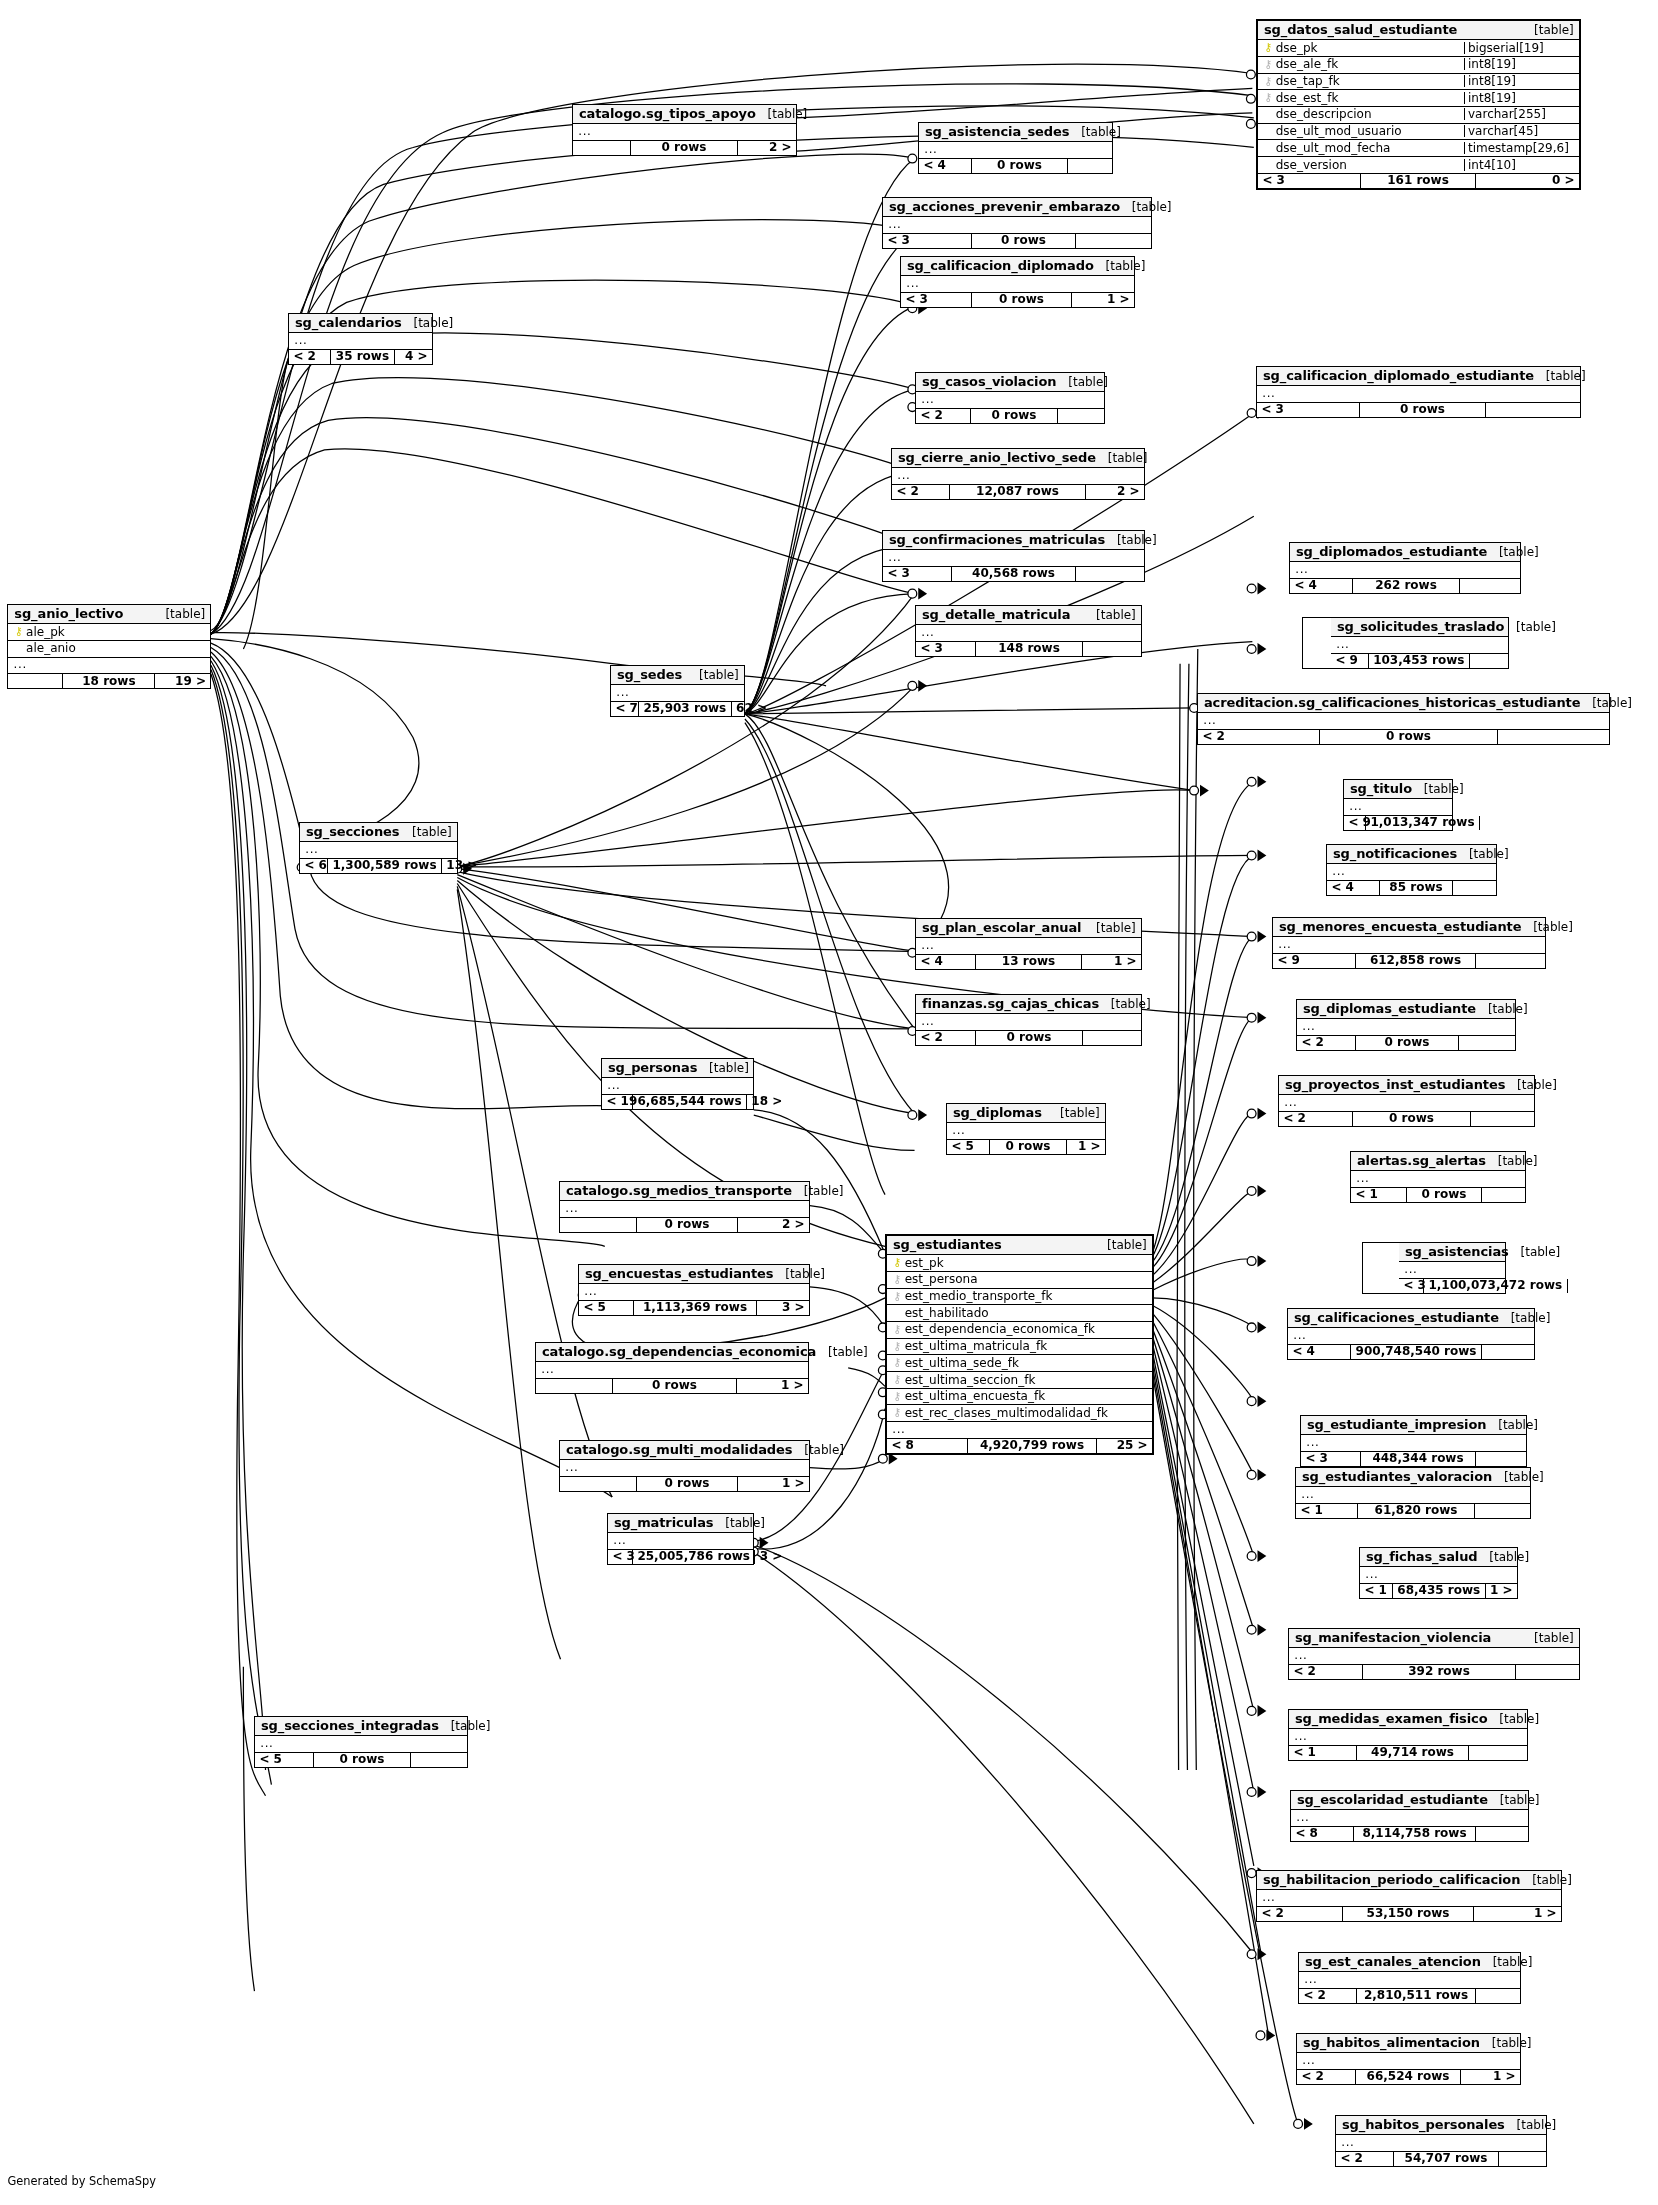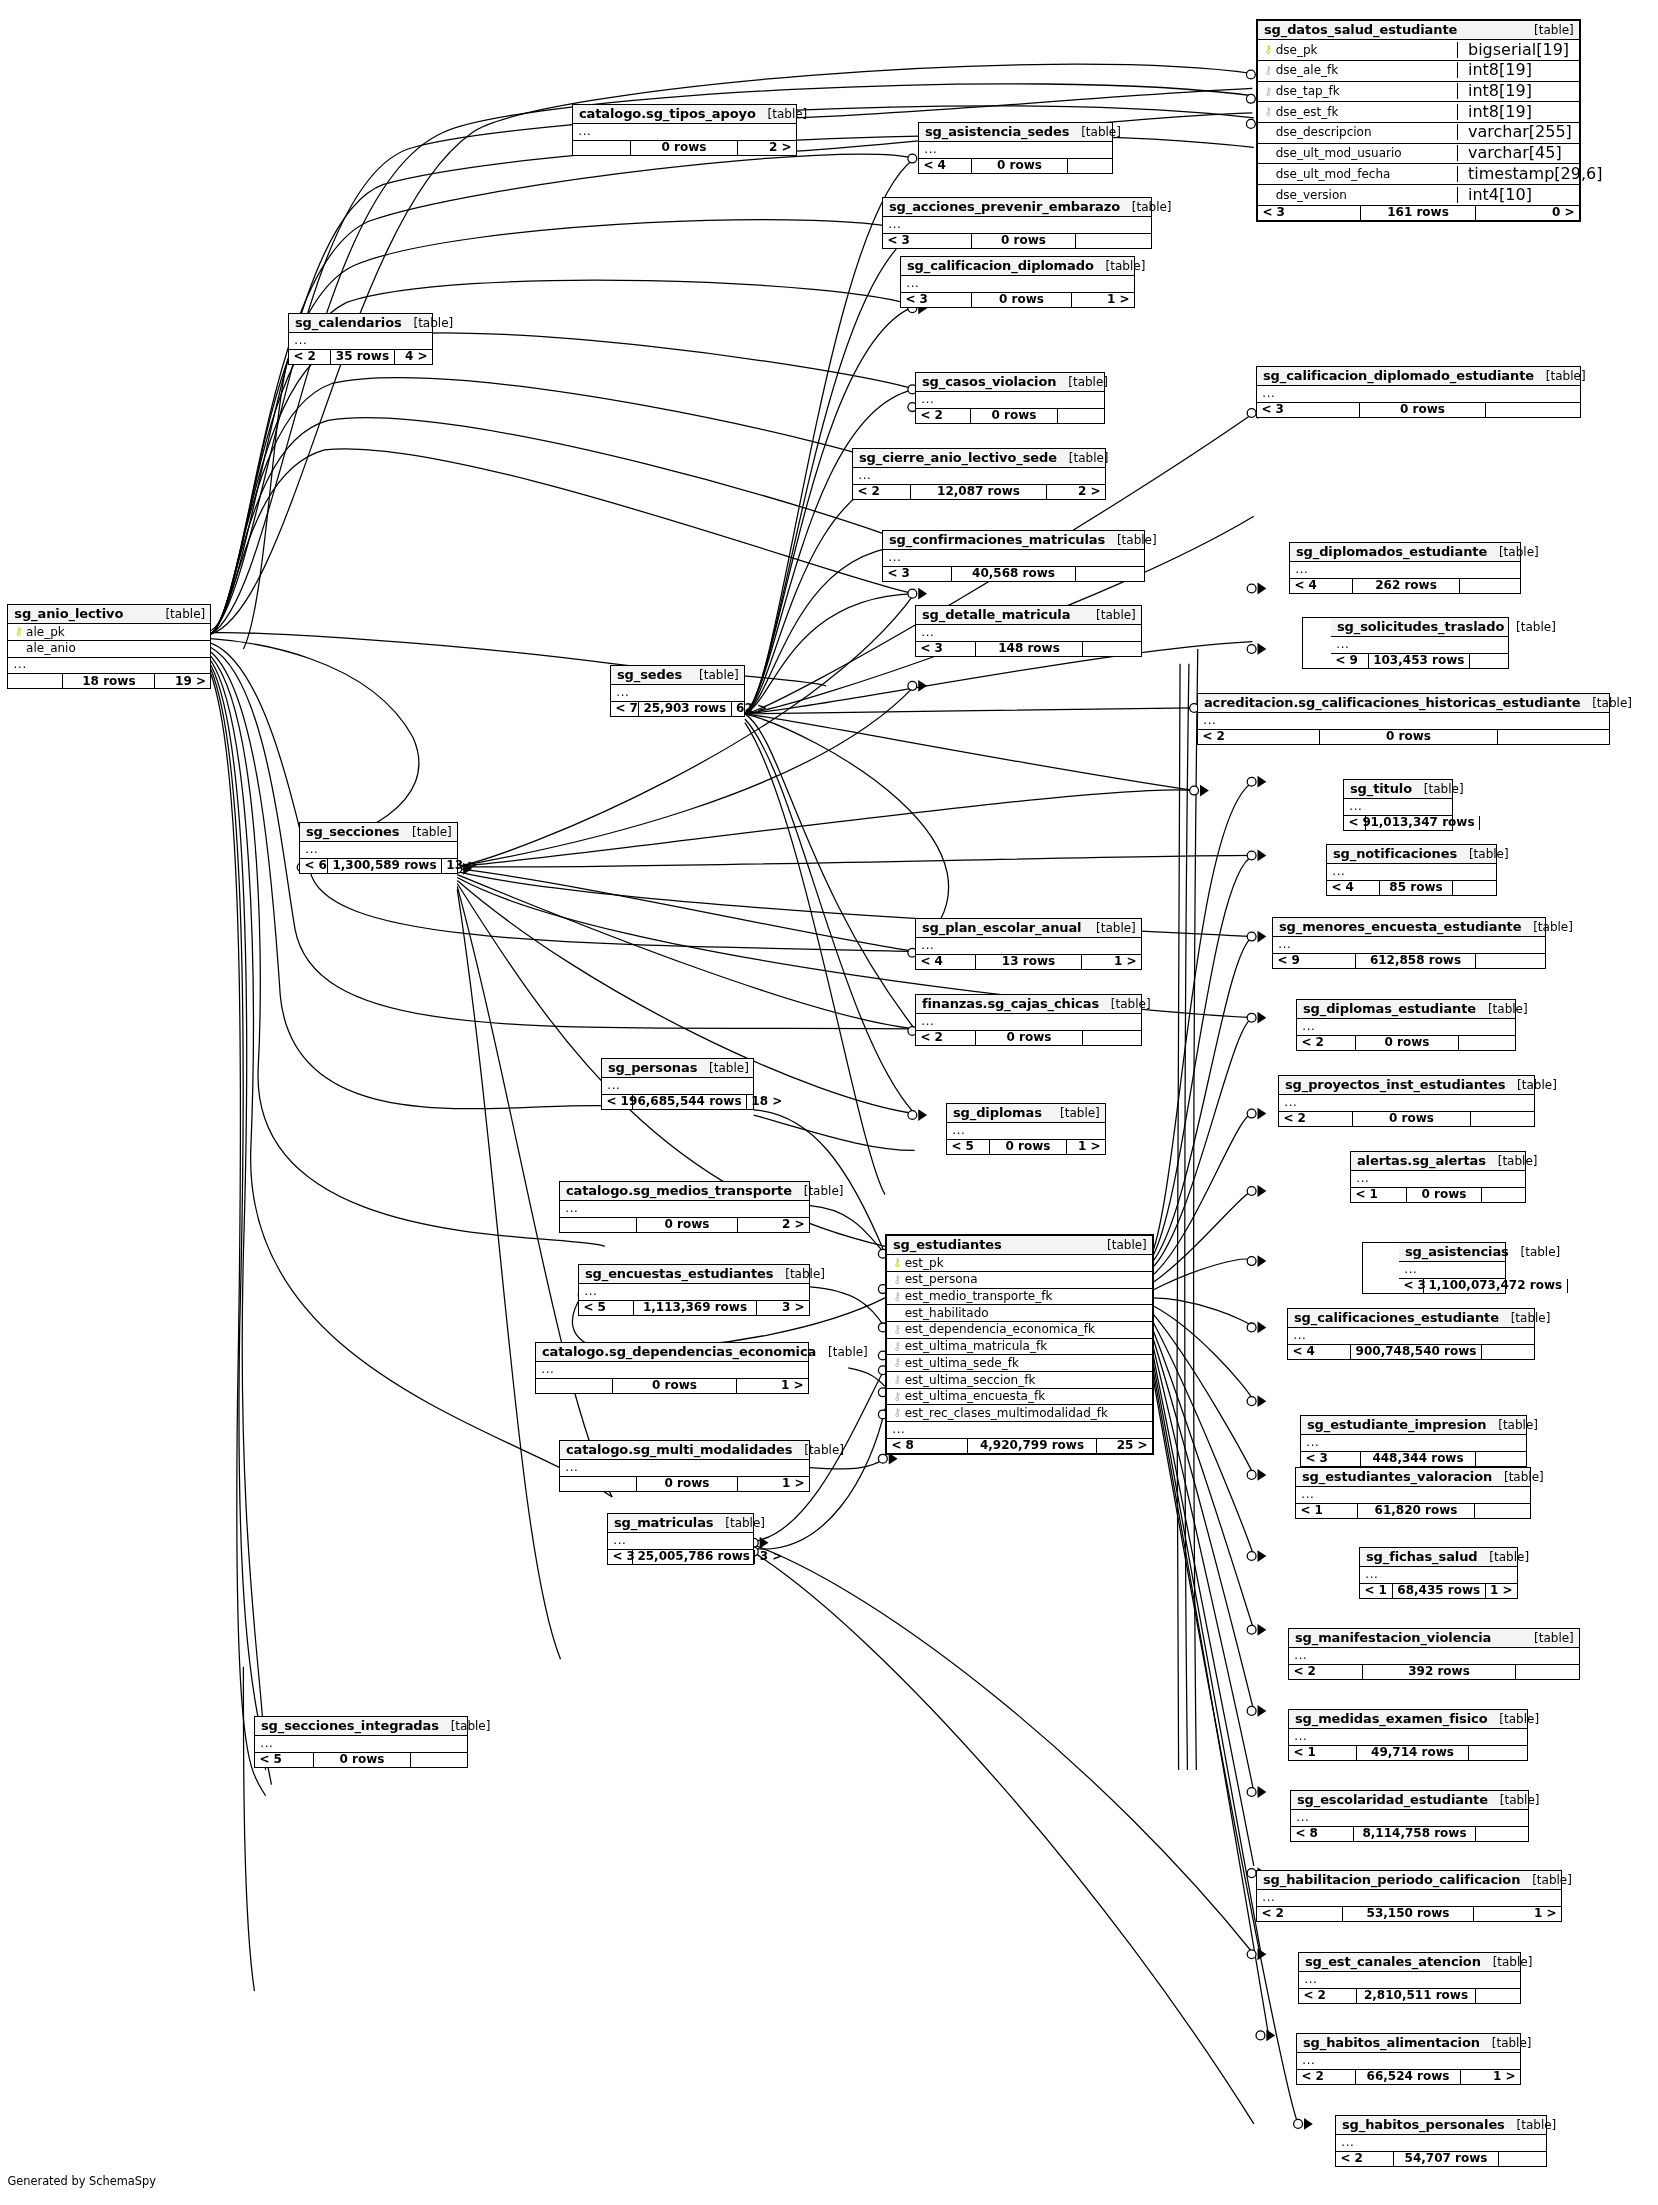--- a/index.html
+++ b/index.html
@@ -68,23 +68,23 @@
     width: 11.8px;
     flex: 0 0 11.8px;
     display: inline-block;
     text-align: center;
     margin-right: 1.5px;
   }
   .col .cname { flex: 1 1 auto; font-size: 12px; }
   .col .ctype {
     flex: 0 0 auto;
     border-left: 1px solid #000;
-    padding-left: 10px;
+    padding-left: 3px;
     margin-left: 5.9px;
-    font-size: 16px;
+    font-size: 12px;
   }
   .col.typed { padding-right: 0; }
   .col.ellipsis { color: #000; padding-left: 5.2px; font-size: 11.8px; letter-spacing: 0.7px; }
   .tbl-foot {
     display: flex;
     border-top: 0;
     font-size: 12px;
     white-space: nowrap;
     font-weight: bold;
   }
@@ -536,21 +536,21 @@
         <span class="tbl-kind">[table]</span>
       </div>
     <div class="col ellipsis">...</div>
     <div class="tbl-foot">
         <div class="foot-l" style="width:103px;">&lt; 3</div>
         <div class="foot-c">0 rows</div>
         <div class="foot-r" style="width:94px;"></div>
       </div>
   </div>
 
-  <div class="tbl" style="left:852px; top:448px; width:254px;">
+  <div class="tbl" style="left:891px; top:448px; width:254px;">
     <div class="tbl-head">
         <span class="tbl-name">sg_cierre_anio_lectivo_sede</span>
         <span class="tbl-kind">[table]</span>
       </div>
     <div class="col ellipsis">...</div>
     <div class="tbl-foot">
         <div class="foot-l" style="width:58px;">&lt; 2</div>
         <div class="foot-c">12,087 rows</div>
         <div class="foot-r" style="width:58px;">2 &gt;</div>
       </div>

